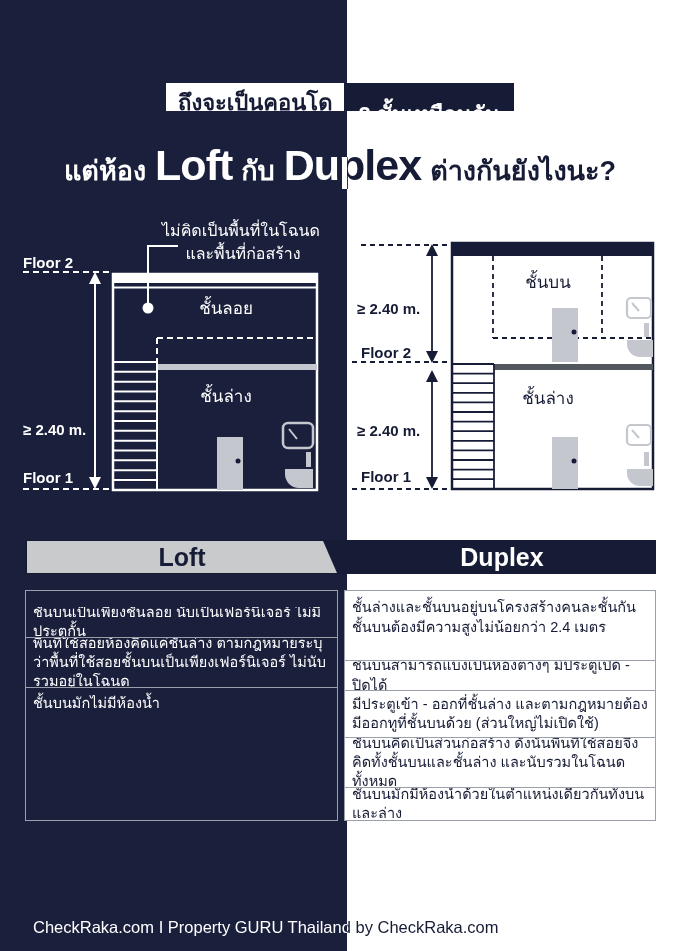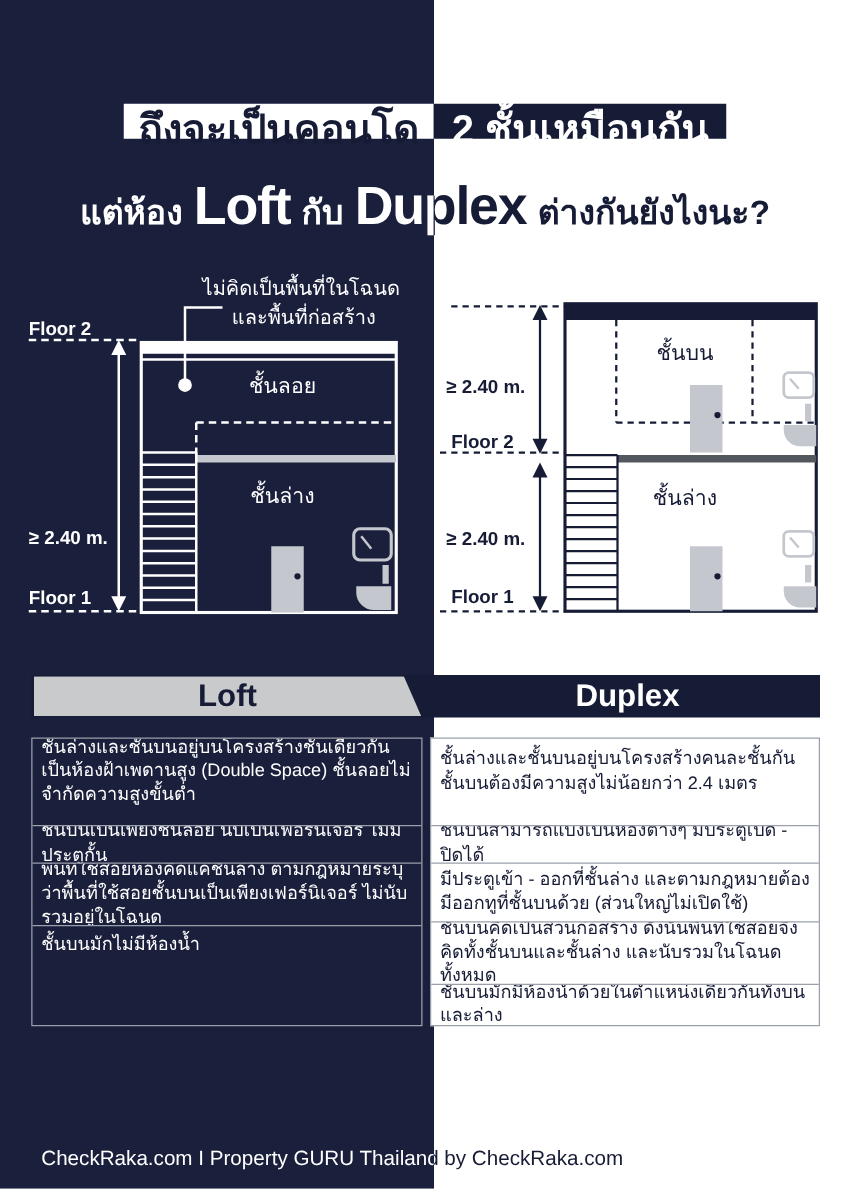--- a/index.html
+++ b/index.html
@@ -7,24 +7,24 @@
     position:relative;
     width:680px;height:951px;
     overflow:hidden;
     font-family:"Liberation Sans","DejaVu Sans",sans-serif;
     background:linear-gradient(90deg,#1a1f3c 0,#1a1f3c 347px,#ffffff 347px,#ffffff 100%);
   }
   
   .title1{
     position:absolute;top:83px;left:0;width:680px;height:28px;
     display:flex;justify-content:center;align-items:stretch;
-    font-size:32px;font-weight:bold;line-height:40px;white-space:nowrap;
+    font-size:22px;font-weight:bold;line-height:40px;white-space:nowrap;
   }
   .title1-box-light{background:#ffffff;color:#171c36;padding:0 12px;}
-  .title1-box-dark{background:#171c36;color:#ffffff;padding:0 14px;}
+  .title1-box-dark{background:#171c36;color:#ffffff;padding:12px 14px;}
   .title2{
     position:absolute;top:138px;left:0;width:680px;height:56px;
     text-align:center;line-height:54px;white-space:nowrap;
     font-size:27px;font-weight:bold;
   }
   .title2 .t2-en{font-size:43px;font-weight:bold;letter-spacing:-1px;margin:0 6px;}
   .title2 .t2-th{margin:0 3px;}
   .title2-white{color:#ffffff;clip-path:inset(0 333px 0 0);}
   .title2-dark{color:#171c36;clip-path:inset(0 0 0 347px);}
   
@@ -192,21 +192,20 @@
     </g>
   </svg>
 
   <div class="tbl-header">
     <div class="loft-banner">Loft</div>
     <div class="duplex-banner">Duplex</div>
   </div>
 
   <div class="tbl-body">
     <div class="col col-loft">
-      <div class="cell h1">ชั้นล่างและชั้นบนอยู่บนโครงสร้างชั้นเดียวกัน เป็นห้องฝ้าเพดานสูง (Double Space) ชั้นลอยไม่จำกัดความสูงขั้นต่ำ</div>
       <div class="cell h2">ชั้นบนเป็นเพียงชั้นลอย นับเป็นเฟอร์นิเจอร์ ไม่มีประตูกั้น</div>
       <div class="cell h4">พื้นที่ใช้สอยห้องคิดแค่ชั้นล่าง ตามกฎหมายระบุว่าพื้นที่ใช้สอยชั้นบนเป็นเพียงเฟอร์นิเจอร์ ไม่นับรวมอยู่ในโฉนด</div>
       <div class="cell h5">ชั้นบนมักไม่มีห้องน้ำ</div>
     </div>
     <div class="col col-duplex">
       <div class="cell h1">ชั้นล่างและชั้นบนอยู่บนโครงสร้างคนละชั้นกัน ชั้นบนต้องมีความสูงไม่น้อยกว่า 2.4 เมตร</div>
       <div class="cell h2">ชั้นบนสามารถแบ่งเป็นห้องต่างๆ มีประตูเปิด - ปิดได้</div>
       <div class="cell h3">มีประตูเข้า - ออกที่ชั้นล่าง และตามกฎหมายต้องมีออกทูที่ชั้นบนด้วย (ส่วนใหญ่ไม่เปิดใช้)</div>
       <div class="cell h4">ชั้นบนคิดเป็นส่วนก่อสร้าง ดังนั้นพื้นที่ใช้สอยจึงคิดทั้งชั้นบนและชั้นล่าง และนับรวมในโฉนดทั้งหมด</div>
       <div class="cell h5">ชั้นบนมักมีห้องน้ำด้วยในตำแหน่งเดียวกันทั้งบนและล่าง</div>

